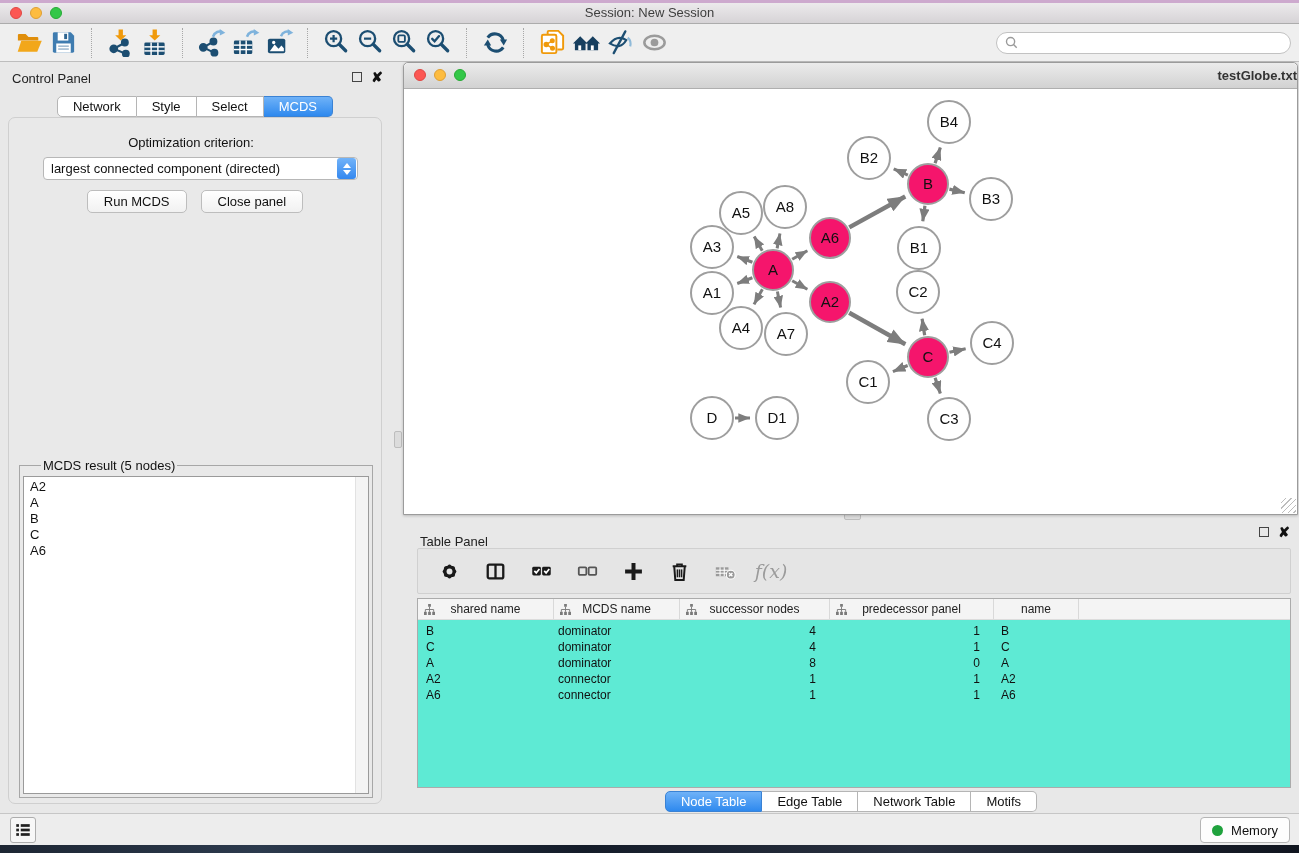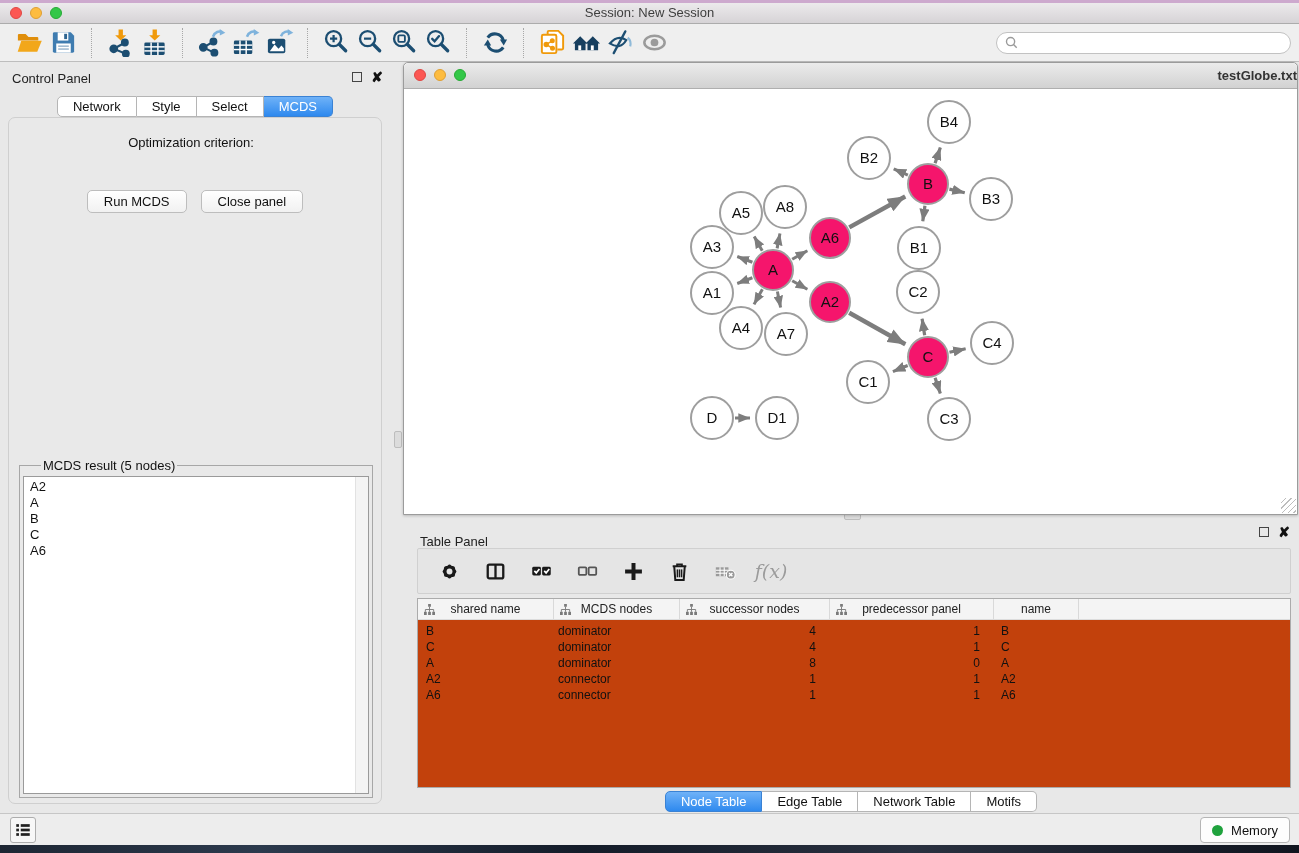--- a/index.html
+++ b/index.html
@@ -83,21 +83,21 @@
 
   
   #table-panel { position:absolute; left:403px; top:520px; width:896px; height:293px; }
   #tp-title { position:absolute; left:17px; top:14px; font-size:13px; color:#222; }
   #tp-btns { right:9px; top:7px; }
   #tp-toolbar { position:absolute; left:14px; top:28px; right:8px; height:46px; background:#E5E5E5;
     border:1px solid #D0D0D0; border-radius:2px; display:flex; align-items:center; padding-left:18px; gap:20px; }
   .ttn { width:26px; height:26px; display:flex; align-items:center; justify-content:center; }
   .ttn svg { width:21px; height:21px; }
   #fx-label { font-size:19px; color:#9B9B9B; font-family:"DejaVu Serif", serif; font-style:italic; }
-  #tbl { position:absolute; left:14px; top:78px; right:8px; height:190px; background:#c2410c; border:1px solid #ABABAB; overflow:hidden; }
+  #tbl { position:absolute; left:14px; top:78px; right:8px; height:190px; background:#5eead4; border:1px solid #ABABAB; overflow:hidden; }
   #tbl-head { display:flex; height:21px; background:#F4F4F4; border-bottom:1px solid #DCDCDC; }
   .th { position:relative; display:flex; align-items:center; justify-content:center; font-size:12px; color:#222; flex:none; }
   .th + .th { border-left:1px solid #D9D9D9; }
   .th svg { position:absolute; left:6px; top:5px; width:11px; height:11px; }
   .th.fill { flex:1; }
   .tr { display:flex; height:16px; align-items:center; }
   .tr:first-child { margin-top:3px; }
   .td { font-size:12px; color:#111; flex:none; }
   .td.l { padding-left:8px; text-align:left; }
   .td.l.role { padding-left:5px; }
@@ -296,20 +296,27 @@
     <span class="close-x">✘</span>
   </div>
   <div class="segtabs" id="cp-tabs">
       <div class="seg">Network</div>
       <div class="seg">Style</div>
       <div class="seg">Select</div>
       <div class="seg active">MCDS</div>
     </div>
   <div id="cp-body">
     <div id="opt-label">Optimization criterion:</div>
+    <div id="criterion">
+      <span class="val">largest connected component (directed)</span>
+      <span class="stepper">
+          <b class="up"></b>
+          <b class="dn"></b>
+        </span>
+    </div>
     <div id="cp-buttons">
       <button class="mac-btn">Run MCDS</button>
       <button class="mac-btn">Close panel</button>
     </div>
     <fieldset id="mcds-fieldset">
       <legend>MCDS result (5 nodes)</legend>
       <div id="mcds-list">
         <div id="mcds-scroll"></div>
       <div class="li">A2</div>
           <div class="li">A</div>
@@ -533,21 +540,21 @@
         <div class="th" style="width: 126px;">
           <svg viewBox="0 0 12 12">
             <g fill="#7A7A7A">
               <rect x="4.5" y="0" width="3" height="3"></rect>
               <rect x="0" y="8.5" width="3" height="3.5"></rect>
               <rect x="4.5" y="8.5" width="3" height="3.5"></rect>
               <rect x="9" y="8.5" width="3" height="3.5"></rect>
             </g>
             <path d="M6 3 v3 M1.5 8.5 V6 h9 v2.5 M6 8.5 V6" stroke="#7A7A7A" fill="none"></path>
           </svg>
-          <span>MCDS nodes</span>
+          <span>MCDS name</span>
         </div>
         <div class="th" style="width: 150px;">
           <svg viewBox="0 0 12 12">
             <g fill="#7A7A7A">
               <rect x="4.5" y="0" width="3" height="3"></rect>
               <rect x="0" y="8.5" width="3" height="3.5"></rect>
               <rect x="4.5" y="8.5" width="3" height="3.5"></rect>
               <rect x="9" y="8.5" width="3" height="3.5"></rect>
             </g>
             <path d="M6 3 v3 M1.5 8.5 V6 h9 v2.5 M6 8.5 V6" stroke="#7A7A7A" fill="none"></path>

